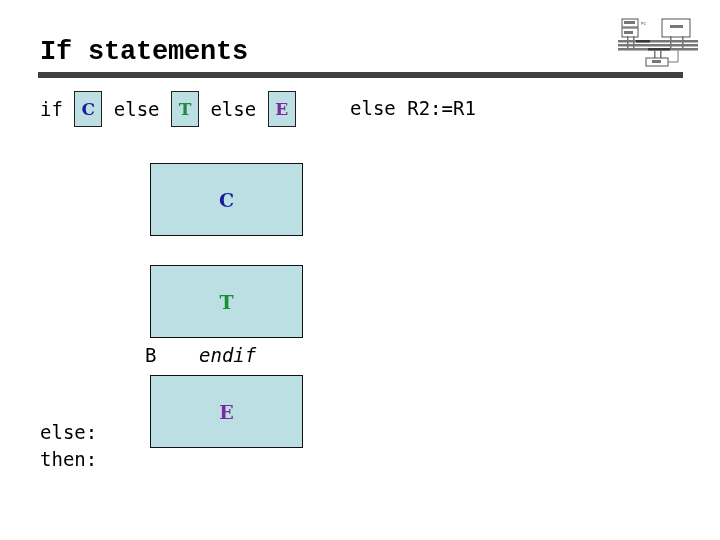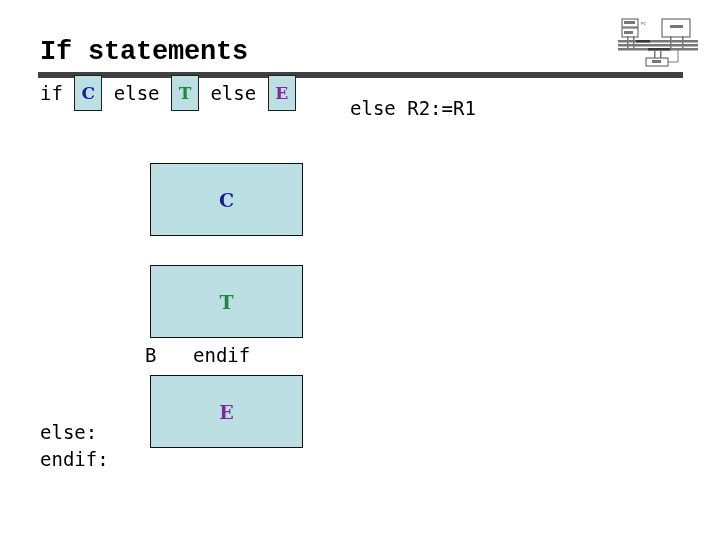--- a/index.html
+++ b/index.html
@@ -44,21 +44,21 @@
     font-family: "DejaVu Sans Mono", "Liberation Mono", monospace;
     font-size: 19px;
     color: #000000;
     white-space: pre;
   }
 
   
   #inline-line {
     position: absolute;
     left: 40px;
-    top: 76px;
+    top: 92px;
     display: flex;
     align-items: center;
     height: 34px;
   }
   #inline-line .kw { margin: 0; }
   .minibox {
     display: inline-flex;
     align-items: center;
     justify-content: center;
     width: 28px;
@@ -104,21 +104,21 @@
     font-size: 19px;
     line-height: 1;
   }
 
   #box-c  { left: 150px; top: 163px; }
   #box-t  { left: 150px; top: 265px; }
   #box-e  { left: 150px; top: 375px; }
 
   #line-bne  { position: absolute; left: 145px; top: 240px; }
   #line-b    { position: absolute; left: 145px; top: 344px; }
-  #line-endif-inline { position: absolute; left: 193px; top: 344px; }
+  #line-endif-inline { position: absolute; left: 199px; top: 344px; font-style: italic; }
   #line-else-label   { position: absolute; left: 40px;  top: 378px; margin-top: 43px; }
   #line-endif-label  { position: absolute; left: 40px;  top: 448px; }
 
   .red-op { color: #c00000; }
 
   
   #corner-diagram {
     position: absolute;
     left: 614px;
     top: 14px;
@@ -194,13 +194,13 @@
 
 <div class="mono" id="line-b">B</div>
 <div class="mono" id="line-endif-inline">endif</div>
 
 <div class="mono" id="line-else-label">else:</div>
 
 <div class="bigbox" id="box-e">
   <div class="bigglyph glyph-e">E</div>
 </div>
 
-<div class="mono" id="line-endif-label">endif:</div>
+<div class="mono" id="line-endif-label">then:</div>
 
 </body></html>

